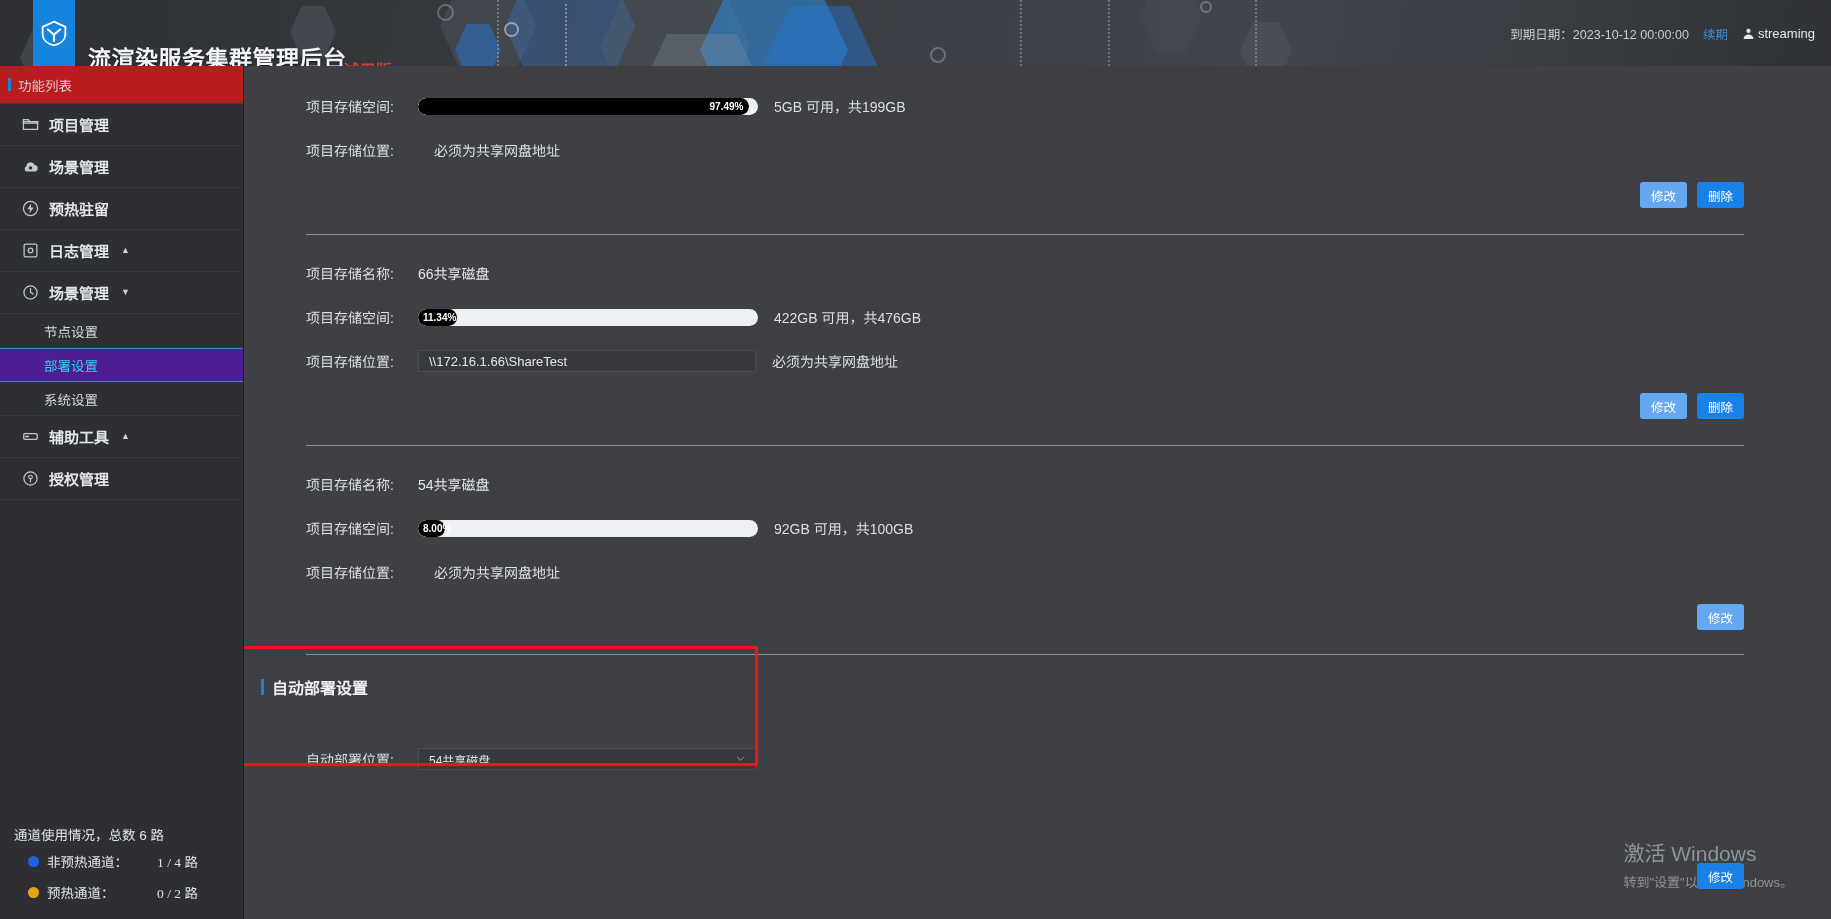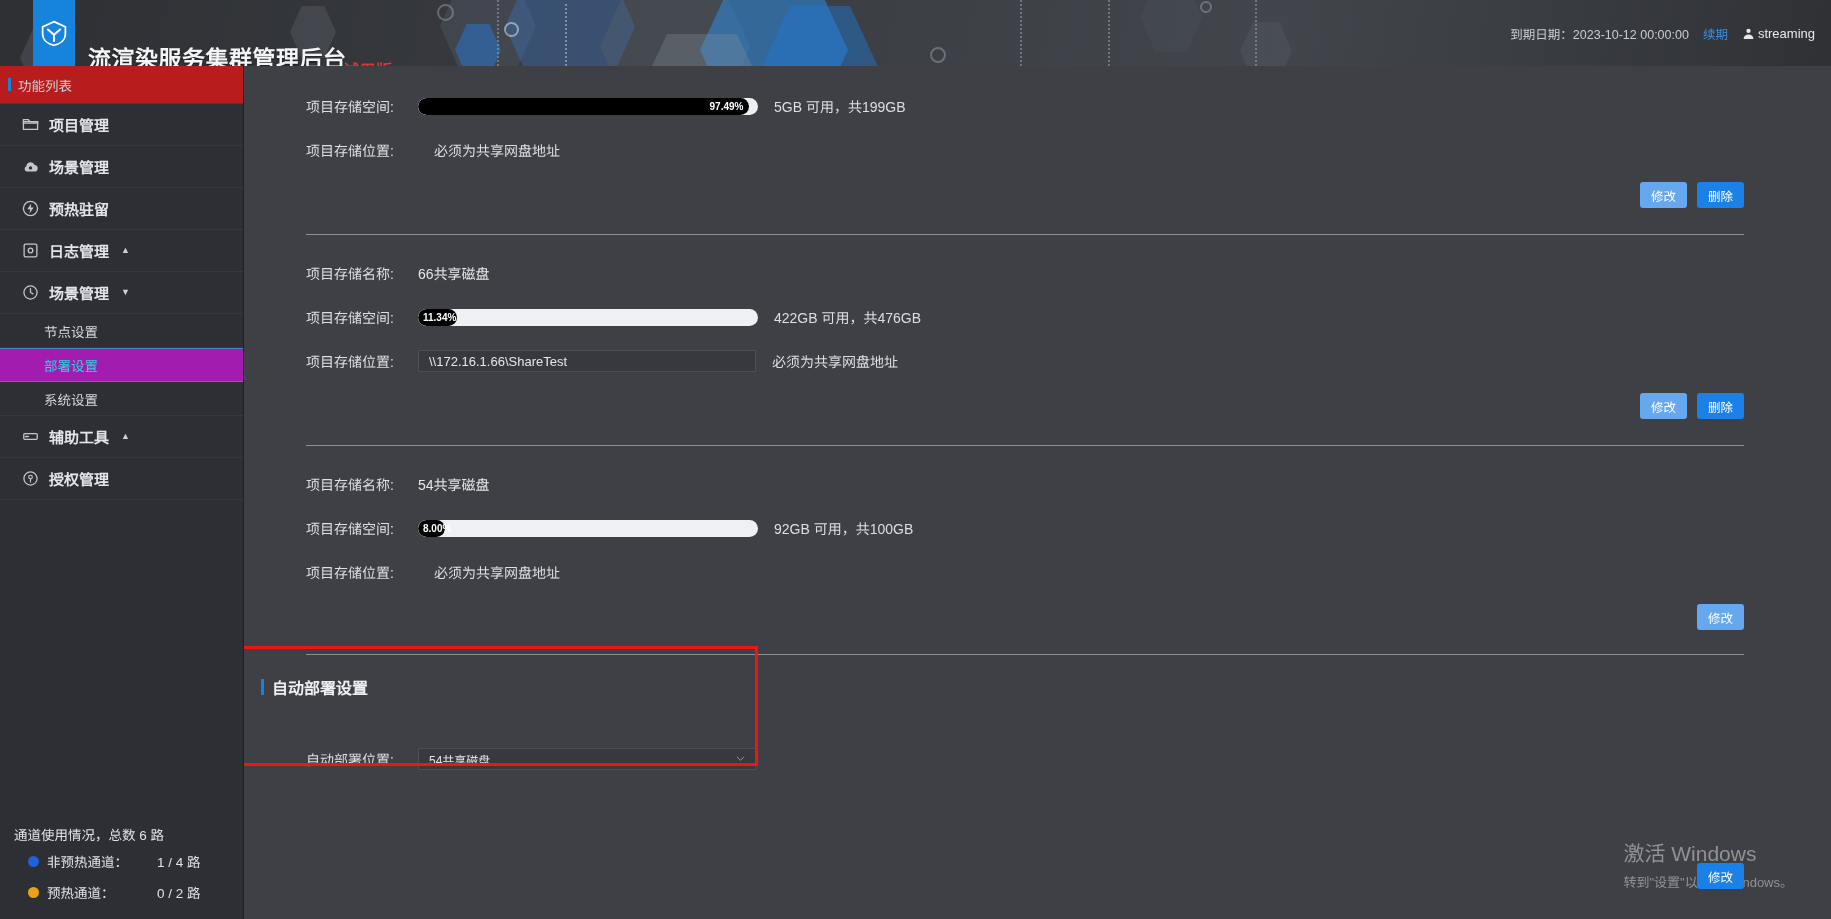--- a/index.html
+++ b/index.html
@@ -113,39 +113,39 @@
     fill: #c2c7cd; flex: 0 0 auto;
   }
   .caret { margin-left: 12px; font-size: 9px; color: #cfd3d8; line-height: 1; }
   .submenu-item {
     height: 34px; display: flex; align-items: center;
     padding-left: 44px; font-size: 13.5px; color: #d3d7dc;
     border-bottom: 1px solid #35383e;
     cursor: pointer; background: #2d2f34;
   }
   .submenu-item.active {
-    background: #a21caf; color: #2fd3e0;
+    background: #4c1d95; color: #2fd3e0;
     border-top: 1px solid #4a7fc1; border-bottom: 1px solid #4a7fc1;
   }
 
   .channel-info {
     position: absolute; left: 0; bottom: 6px;
     width: 244px; padding: 0 12px;
     font-size: 13.5px; color: #dfe3e7;
   }
   .channel-title { margin-bottom: 7px; padding-left: 2px; }
   .channel-row {
     display: flex; align-items: center;
     margin-bottom: 11px; padding-left: 16px;
   }
   .dot { width: 11px; height: 11px; border-radius: 50%; margin-right: 8px; flex: 0 0 auto; }
   .dot-blue { background: #1f5fe0; }
   .dot-orange { background: #e8a217; }
   .ch-label { min-width: 104px; }
-  .ch-value { margin-left: 6px; }
+  .ch-value { margin-left: 6px; font-family: Liberation Serif, serif; }
 
   
   .main {
     position: absolute; left: 244px; top: 66px;
     width: 1587px; height: 853px;
     background: #3f4045;
     overflow: hidden;
   }
   .content { position: relative; padding: 0; }
 

